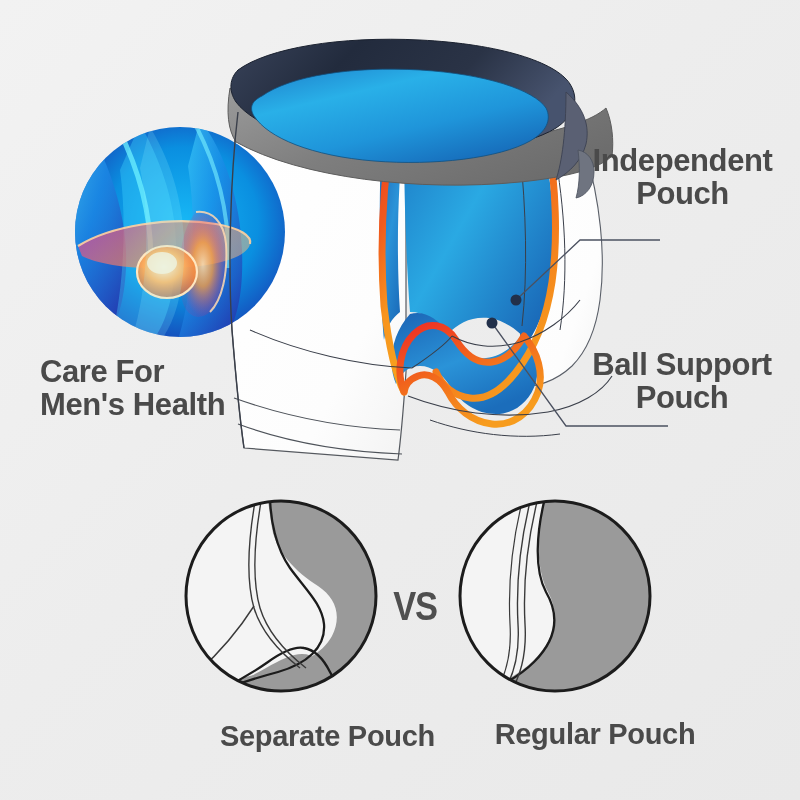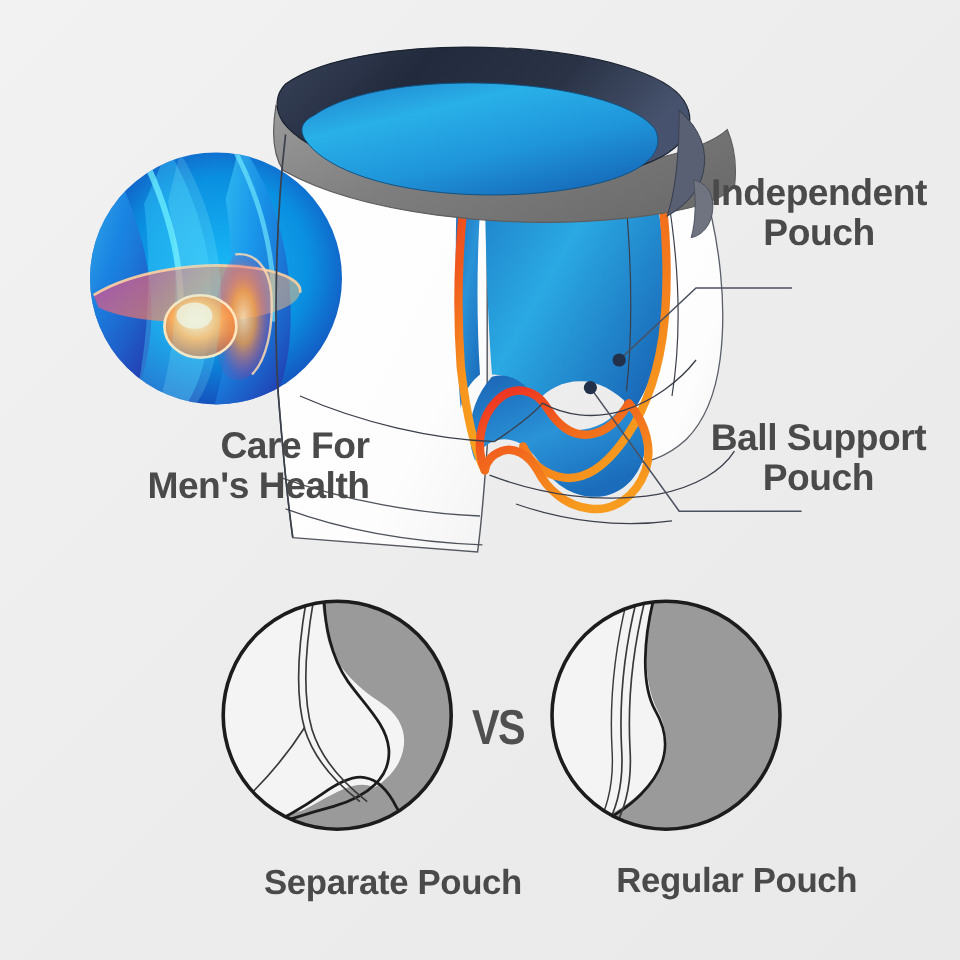--- a/index.html
+++ b/index.html
@@ -48,38 +48,38 @@
     left: 572px;
     top: 348px;
     width: 220px;
     text-align: center;
   }
   #label-care-health {
     left: 40px;
     top: 355px;
     width: 268px;
     font-size: 31px;
-    text-align: right;
+    text-align: left;
   }
   .compare-caption {
     position: absolute;
     font-size: 29px;
     font-weight: bold;
     color: #4a4a4a;
     text-align: center;
     letter-spacing: -0.3px;
   }
   #caption-separate-pouch {
     left: 135px;
     top: 720px;
     width: 300px;
     text-align: right;
   }
   #caption-regular-pouch {
-    left: 464px;
+    left: 445px;
     top: 718px;
     width: 300px;
   }
   #vs-divider {
     position: absolute;
     left: 372px;
     top: 583px;
     width: 86px;
     text-align: center;
     font-size: 41px;

